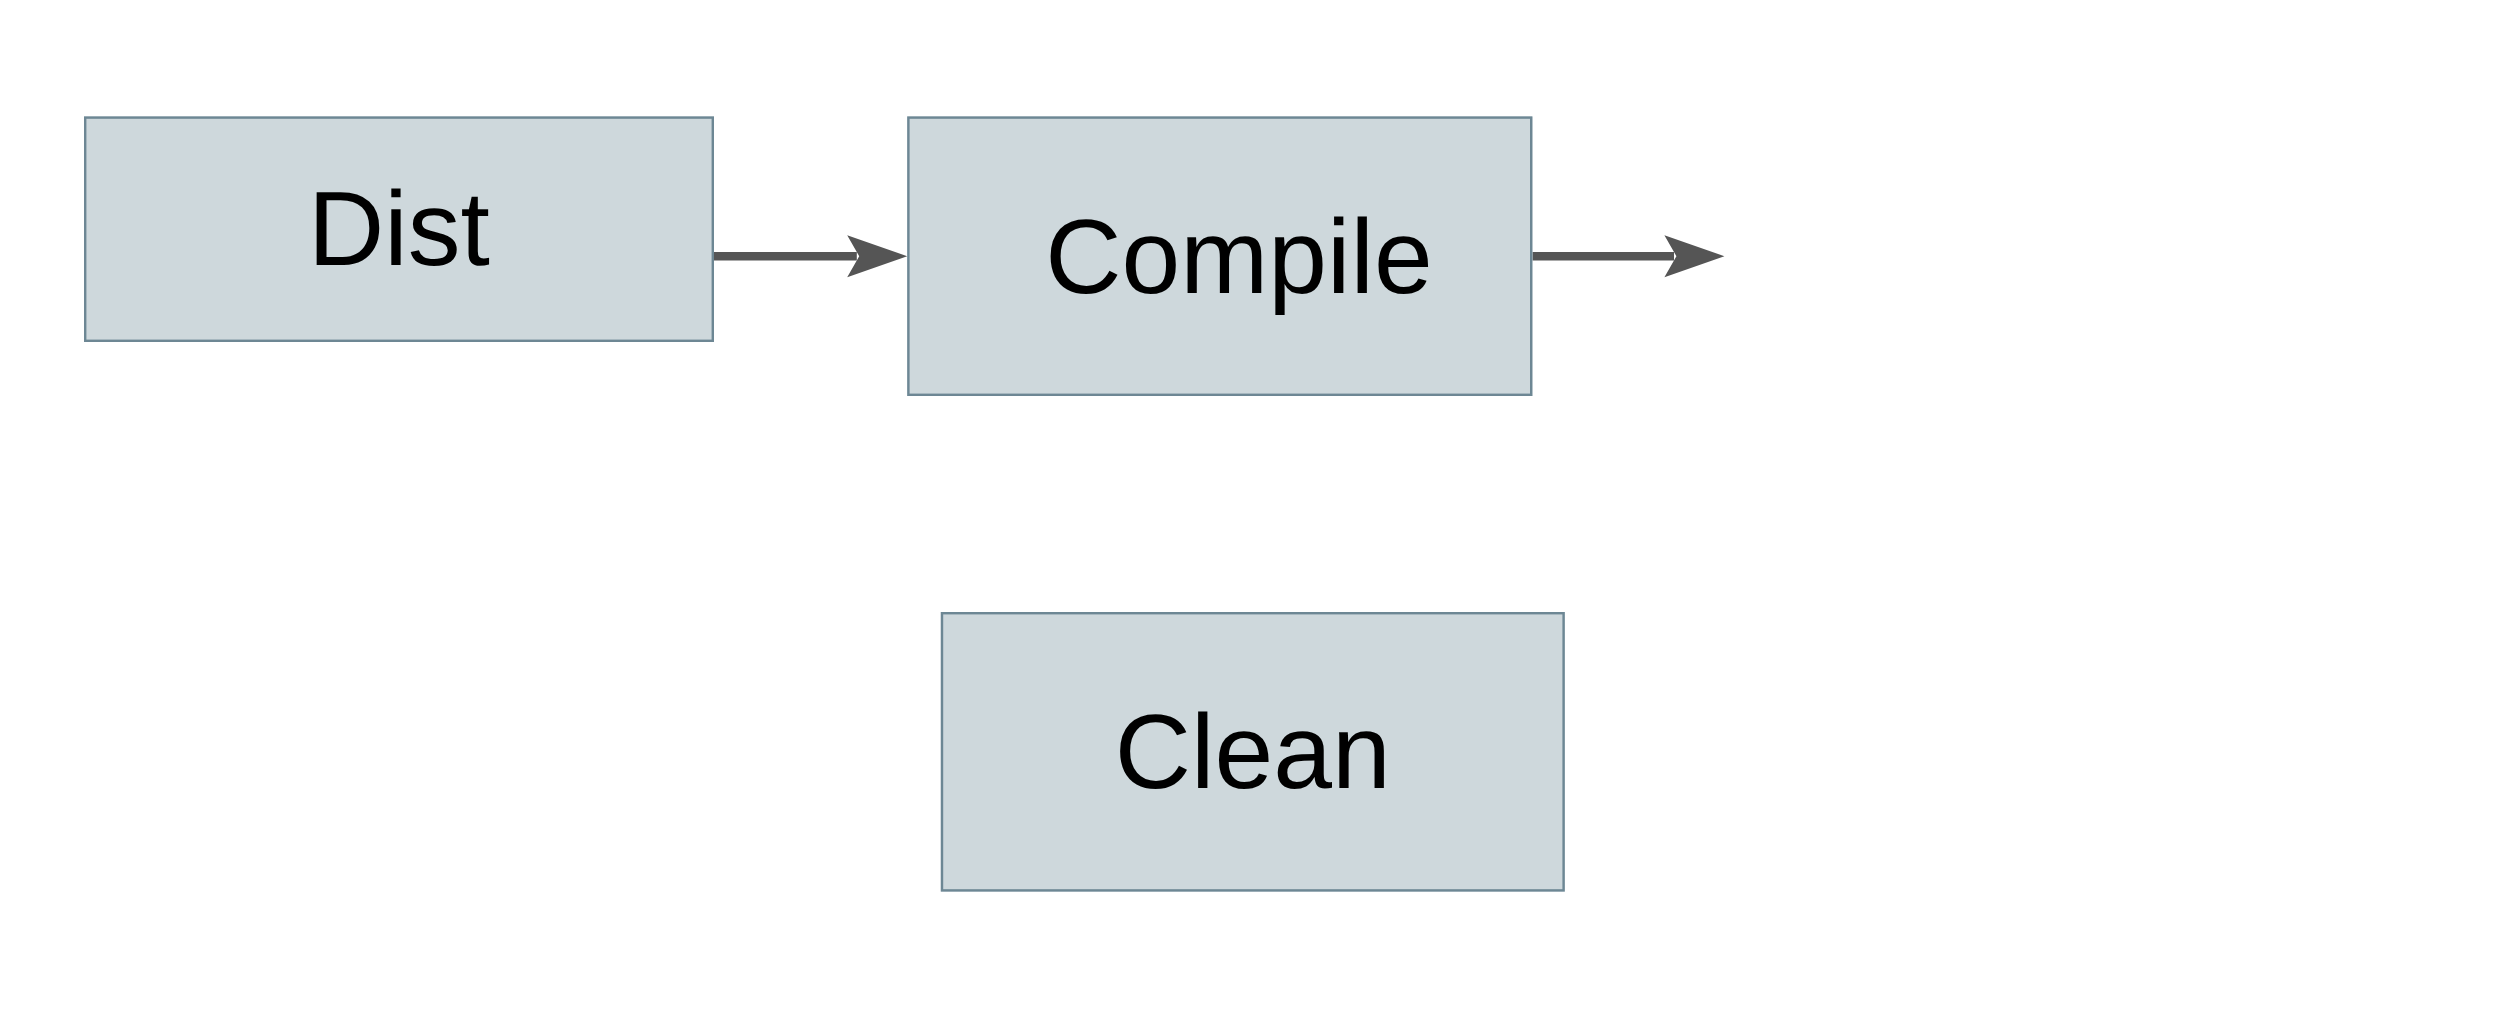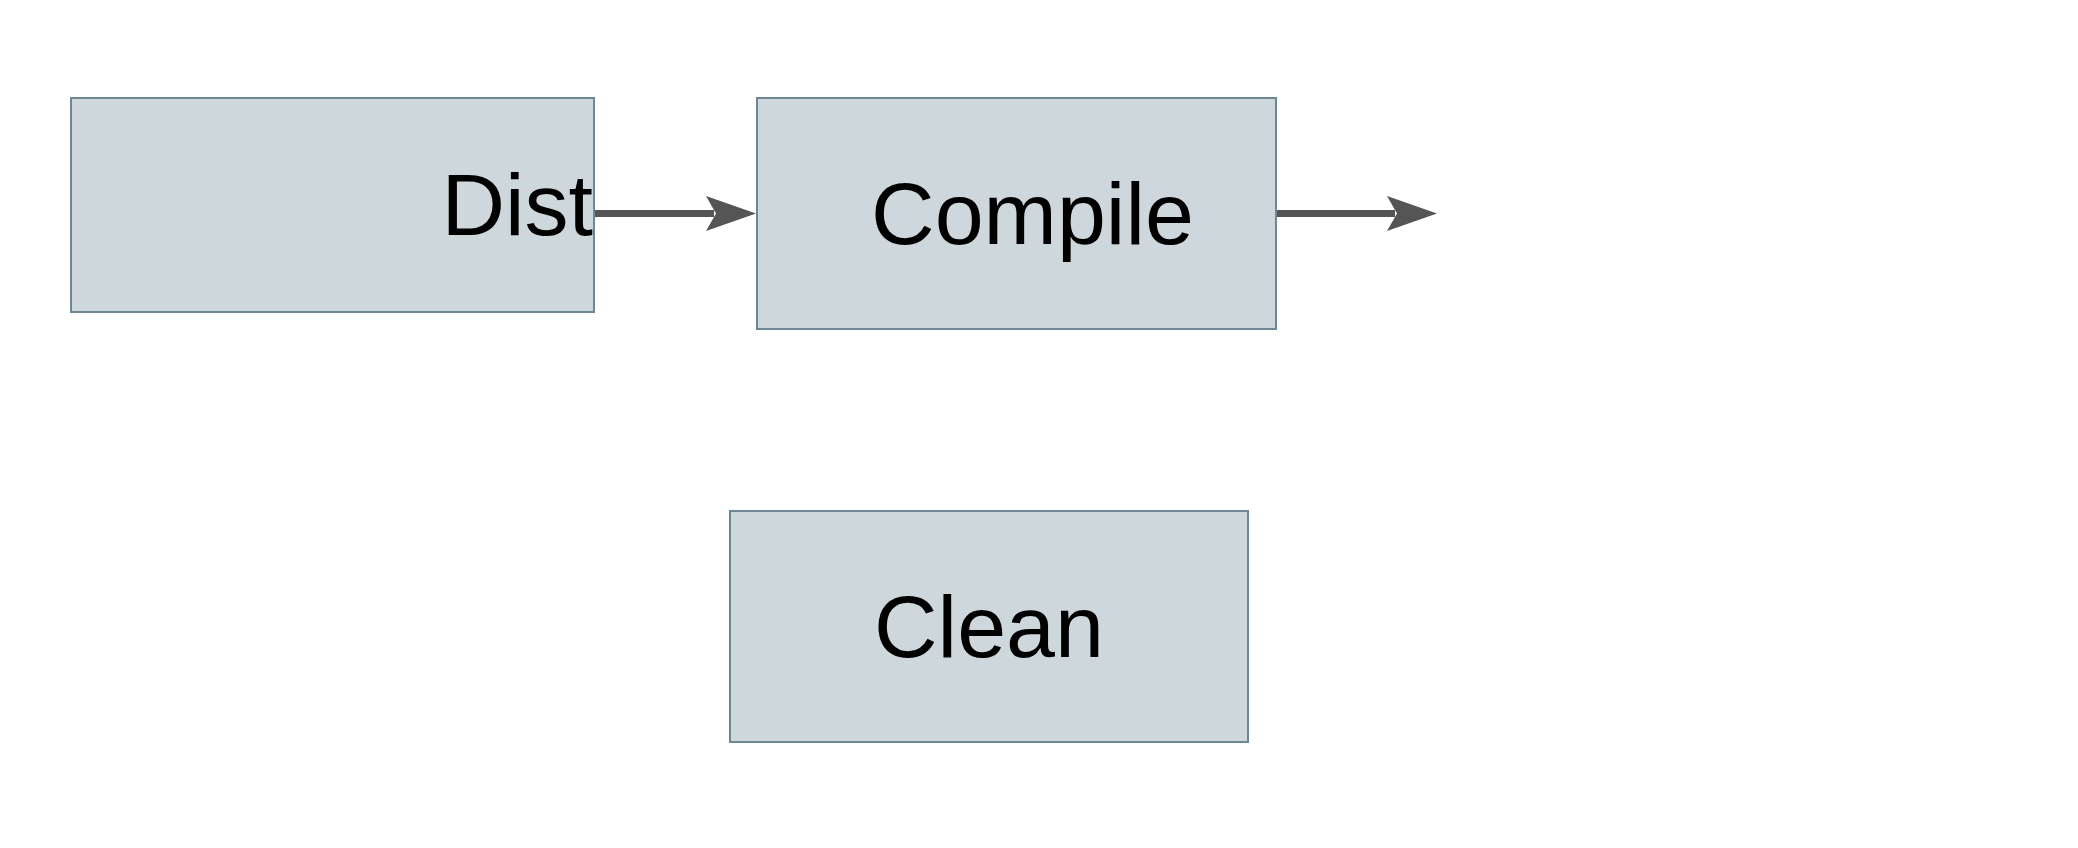--- a/index.html
+++ b/index.html
@@ -32,24 +32,24 @@
   .node-label {
     font-size: 88px;
     line-height: 1;
     color: #000000;
     font-weight: 400;
     letter-spacing: 0px;
     white-space: nowrap;
     user-select: none;
   }
   
-  #node-dist    { left: 70px;   top: 97px;  width: 525px; height: 216px; justify-content: flex-end; }
+  #node-dist    { left: 70px;   top: 97px;  width: 525px; height: 188px; }
   #node-compile { left: 756px;  top: 97px;  width: 521px; height: 233px; padding-left: 32px; }
   #node-init    { left: 1437px; top: 97px;  width: 521px; height: 233px; }
-  #node-clean   { left: 729px;  top: 510px; width: 520px; height: 233px; text-align: center; }
+  #node-clean   { left: 784px;  top: 510px; width: 520px; height: 233px; text-align: center; }
 
   .edge-svg {
     position: absolute;
     left: 0;
     top: 0;
     width: 2078px;
     height: 848px;
     overflow: visible;
     pointer-events: none;
   }

